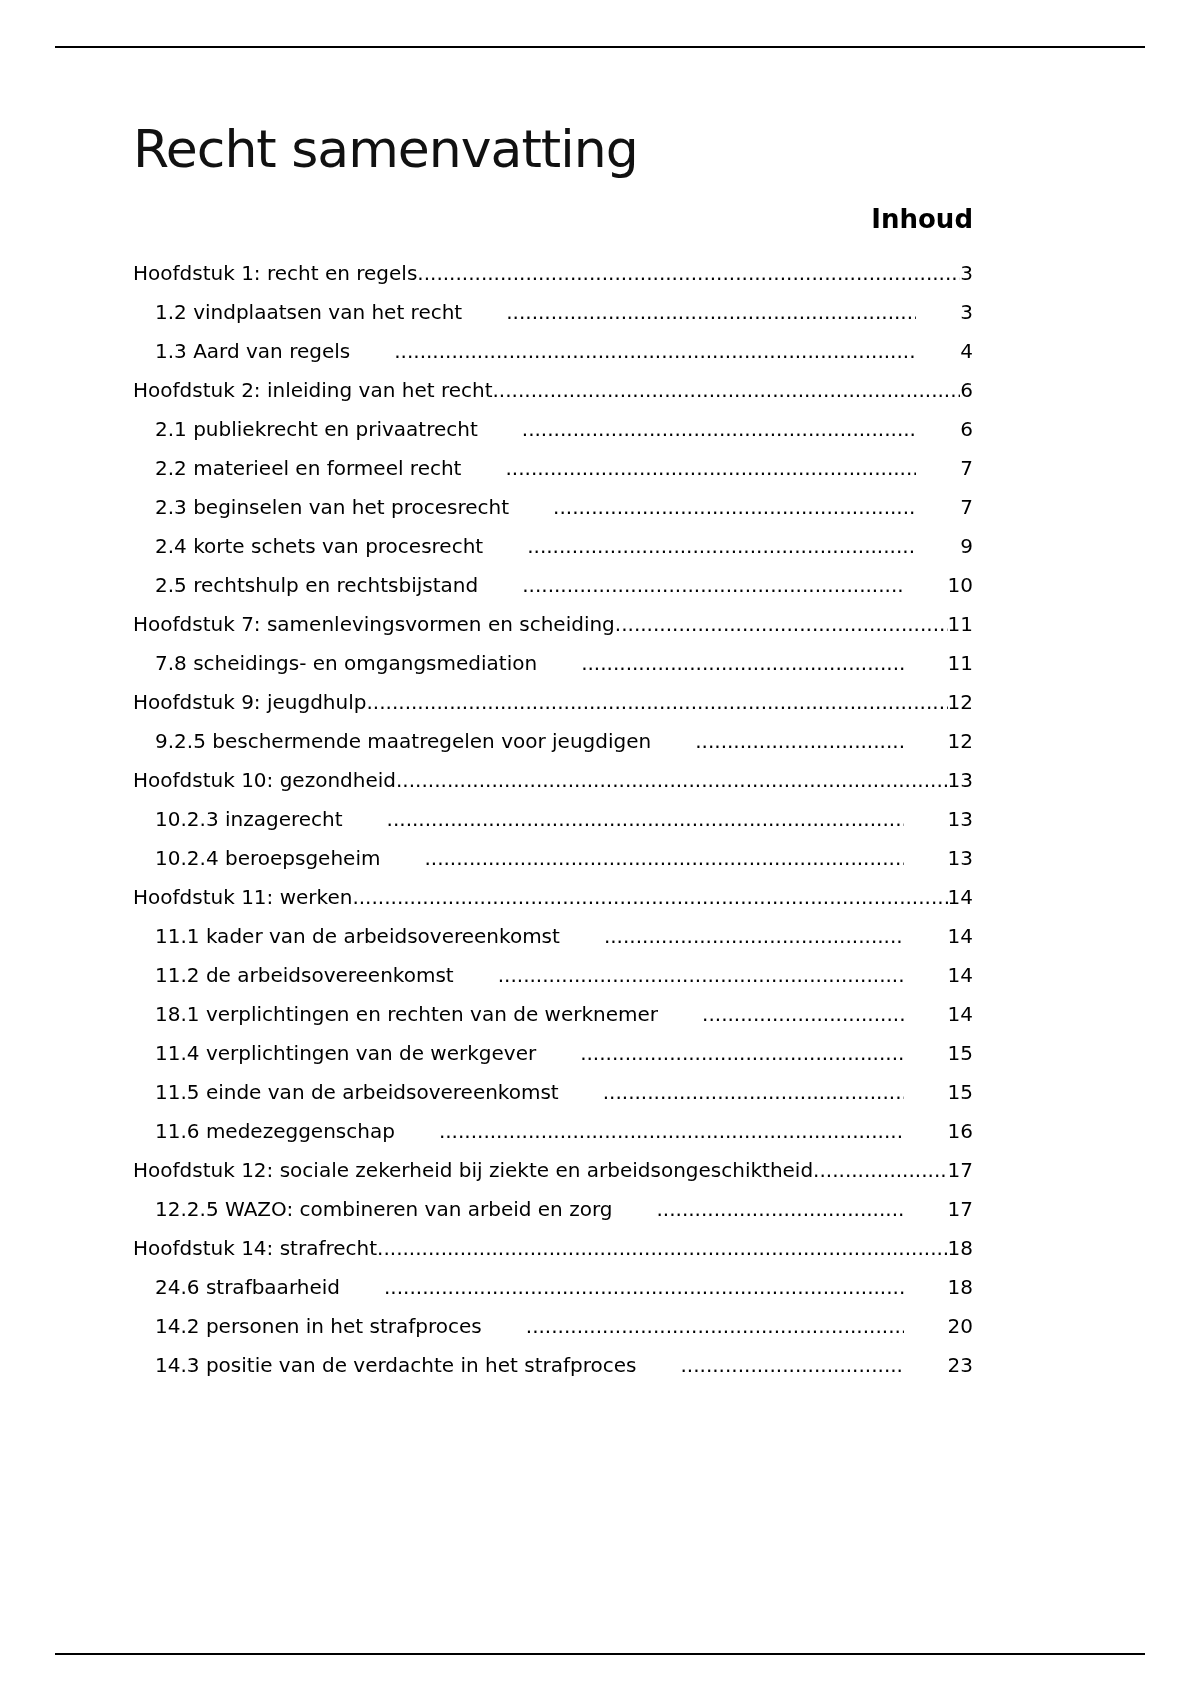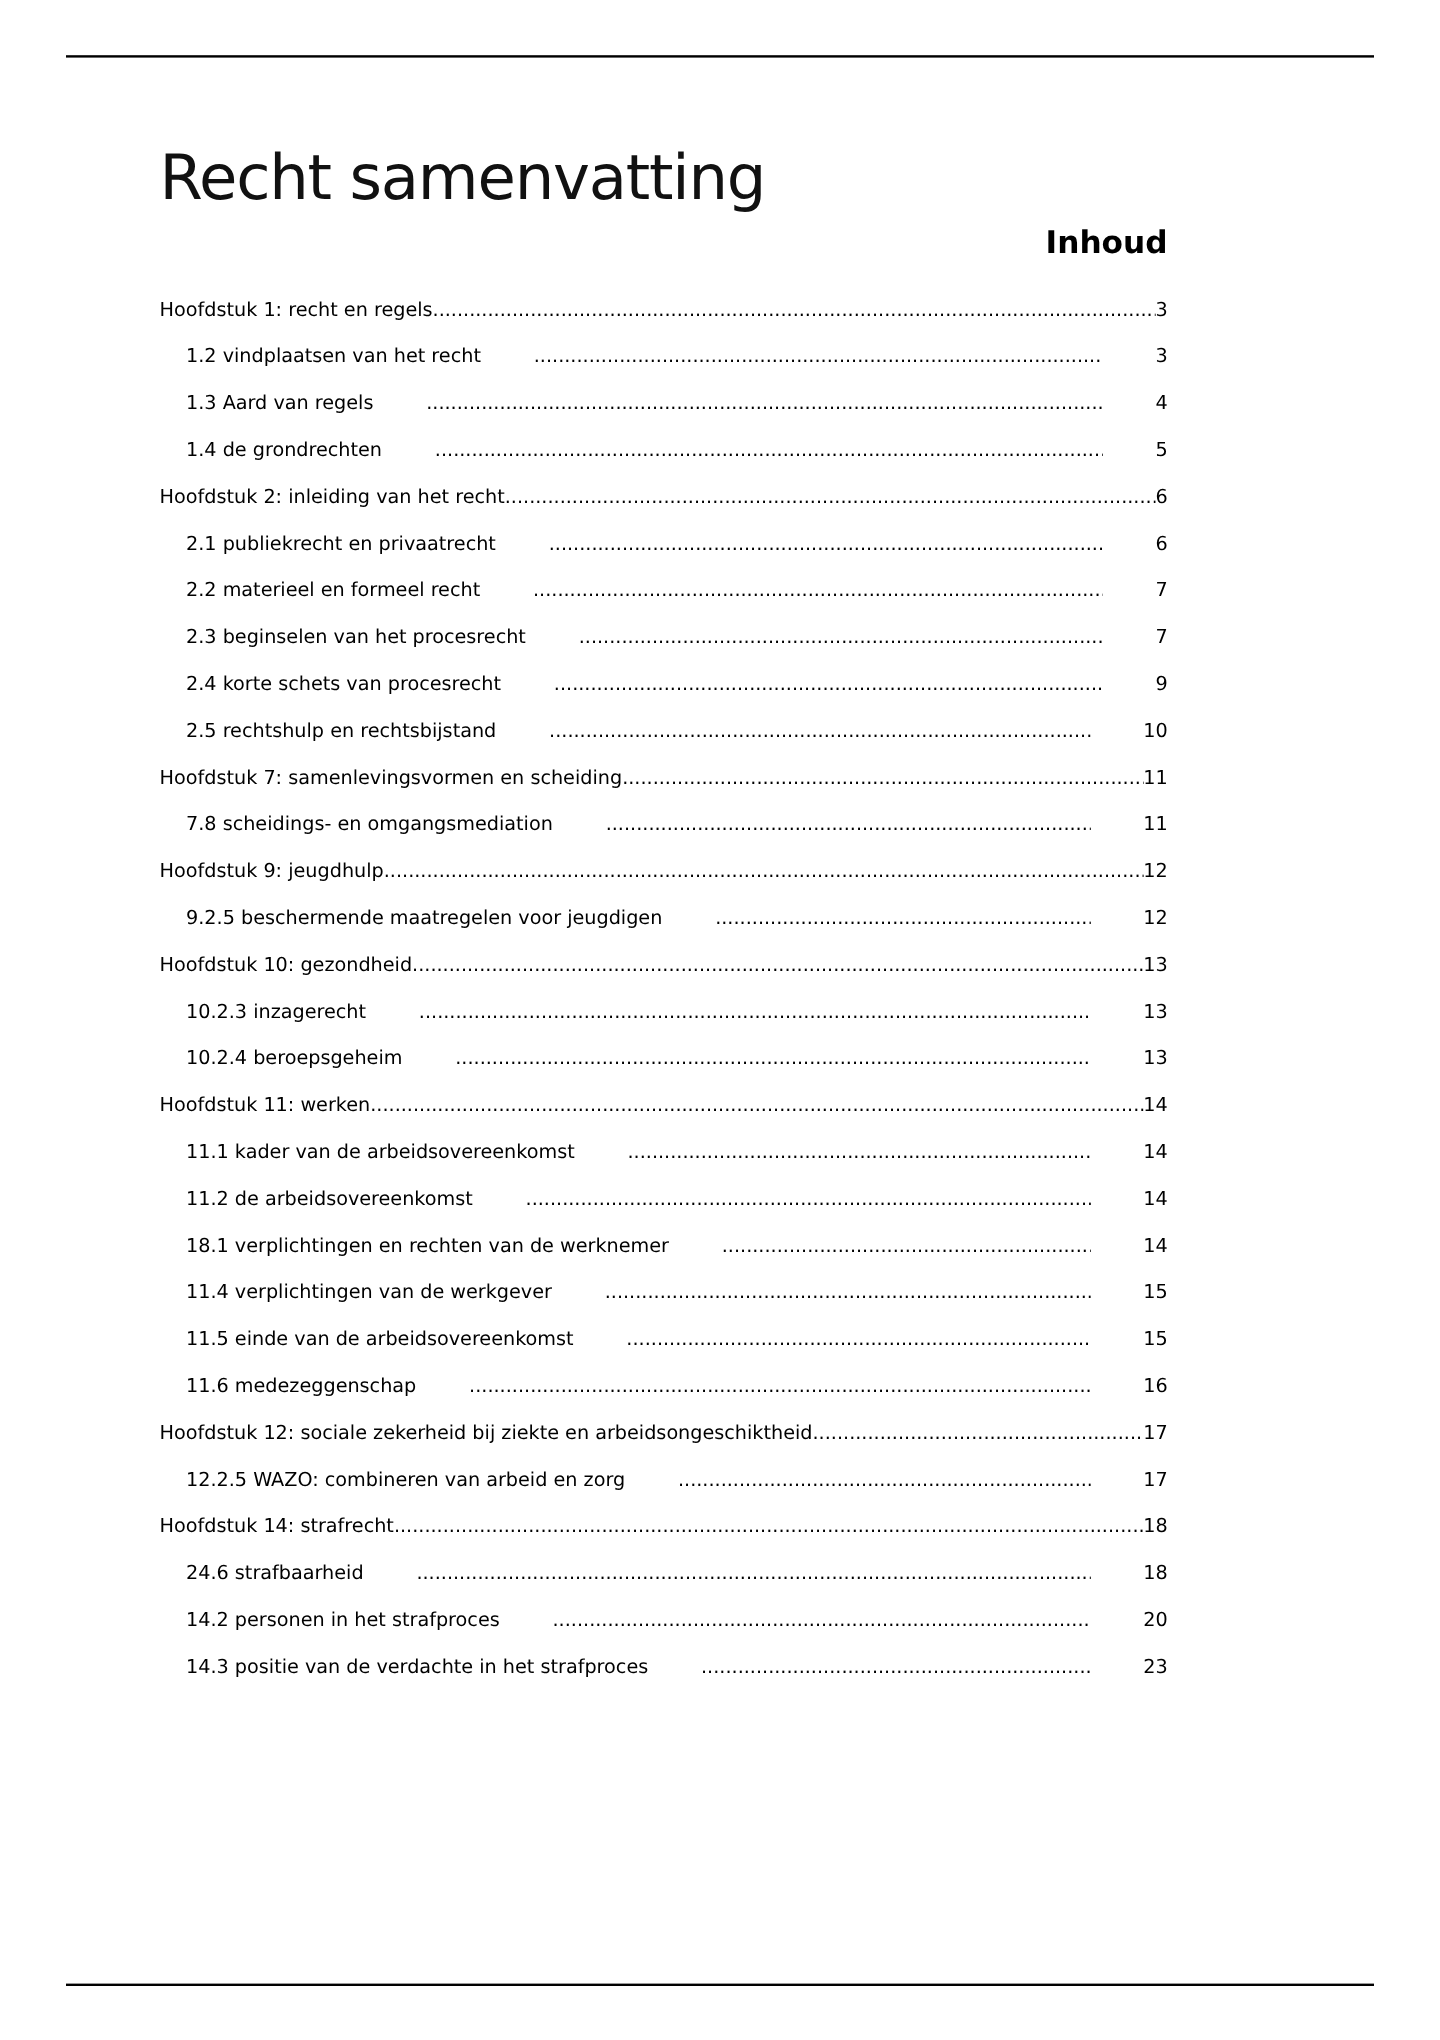--- a/index.html
+++ b/index.html
@@ -27,33 +27,33 @@
     left: 133px;
     top: 120px;
     width: 840px;
   }
   .doc-title {
     font-size: 52px;
     font-weight: 400;
     letter-spacing: -1px;
     color: #111111;
     line-height: 1.15;
-    margin-bottom: 8px;
+    margin-bottom: 24px;
   }
   .toc-heading {
     font-size: 26px;
     font-weight: 700;
     margin-bottom: 20px;
     text-align: right;
   }
   .toc { width: 100%; }
   .toc-row {
     display: flex;
     align-items: baseline;
-    font-size: 16px;
+    font-size: 20px;
     line-height: 39px;
     cursor: pointer;
   }
   .toc-row.lvl1 { padding-left: 22px; gap: 44px; }
   .toc-text { white-space: nowrap; flex: 0 0 auto; }
   .toc-dots {
     flex: 1 1 auto;
     overflow: hidden;
     white-space: nowrap;
     min-width: 0;
@@ -84,25 +84,20 @@
       <div class="toc-row lvl1">
     <span class="toc-text">1.2 vindplaatsen van het recht</span>
     <span class="toc-dots"></span>
     <span class="toc-page">3</span>
   </div>
       <div class="toc-row lvl1">
     <span class="toc-text">1.3 Aard van regels</span>
     <span class="toc-dots"></span>
     <span class="toc-page">4</span>
   </div>
-      <div class="toc-row lvl1">
-    <span class="toc-text">1.4 de grondrechten</span>
-    <span class="toc-dots"></span>
-    <span class="toc-page">5</span>
-  </div>
       <div class="toc-row lvl0">
     <span class="toc-text">Hoofdstuk 2: inleiding van het recht</span>
     <span class="toc-dots"></span>
     <span class="toc-page">6</span>
   </div>
       <div class="toc-row lvl1">
     <span class="toc-text">2.1 publiekrecht en privaatrecht</span>
     <span class="toc-dots"></span>
     <span class="toc-page">6</span>
   </div>

